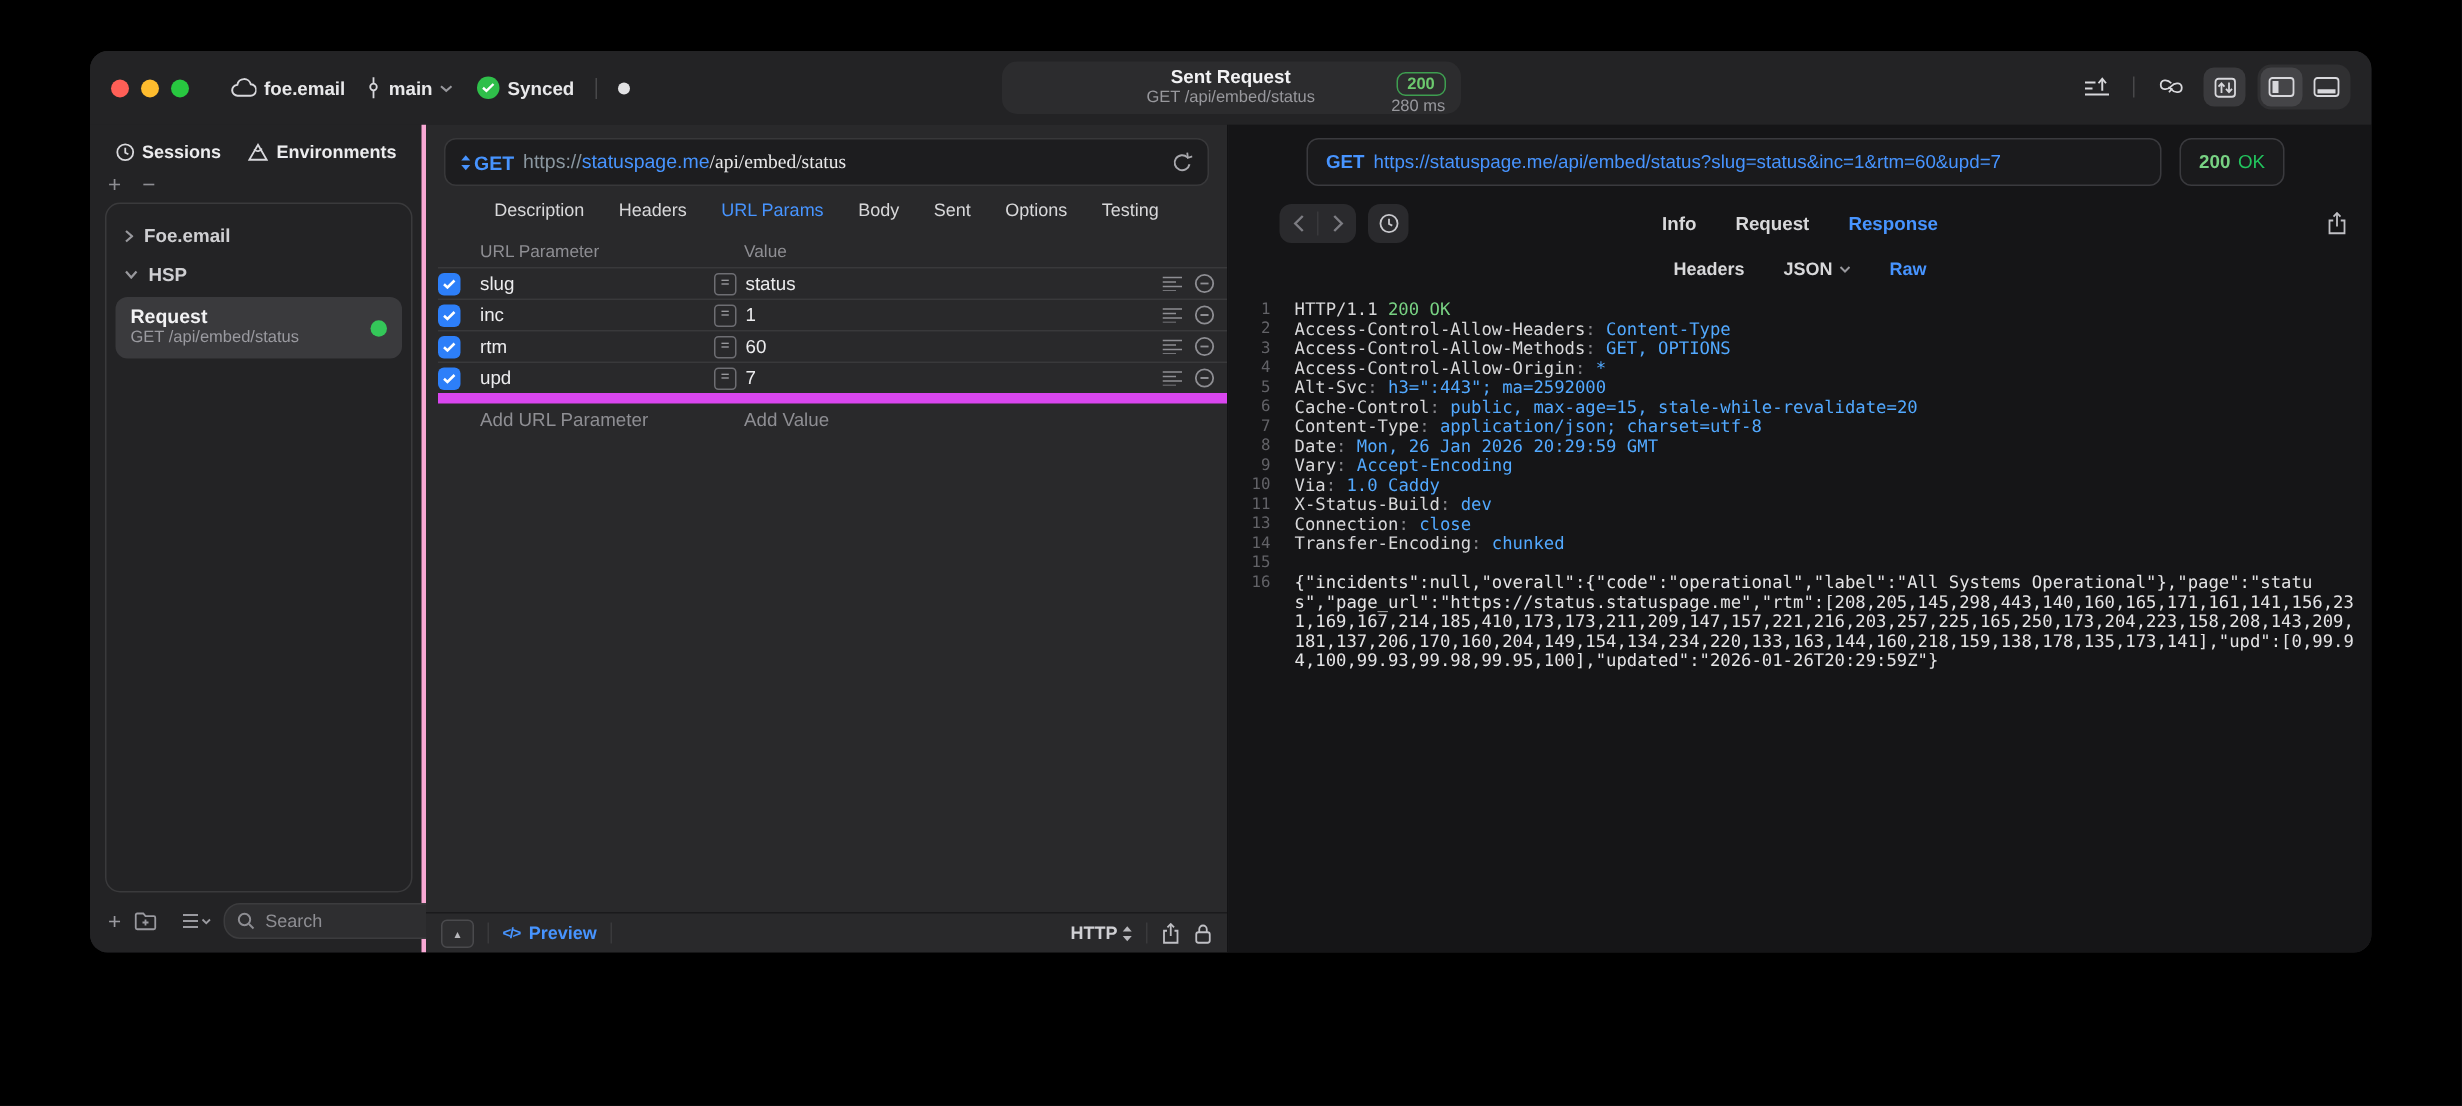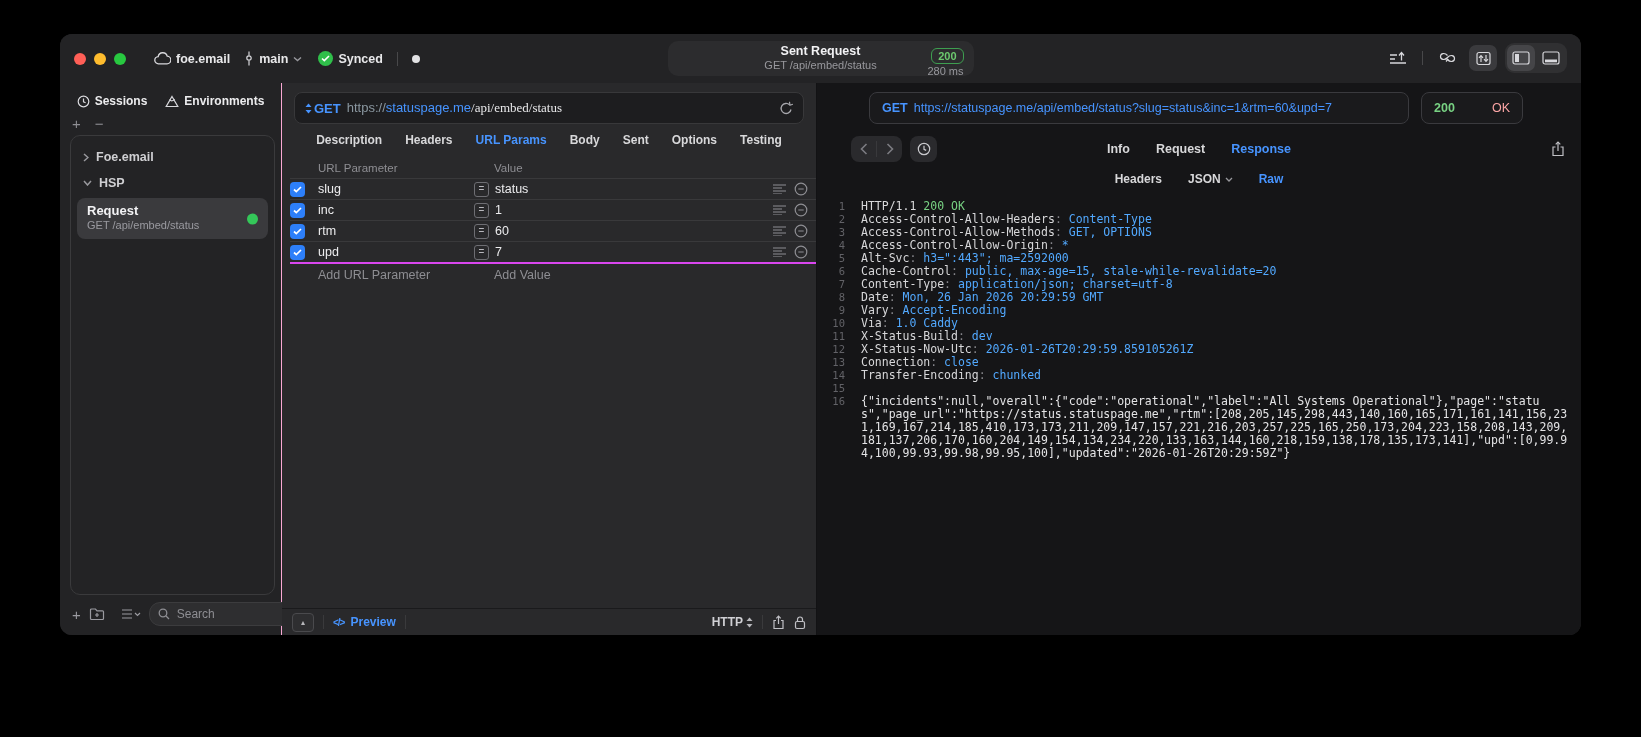--- a/index.html
+++ b/index.html
@@ -24,21 +24,21 @@
   .pill-code{display:inline-block;border:1px solid #3e9e50;color:#6cc96e;font-size:11px;font-weight:700;border-radius:6px;padding:0 6px;height:14px;line-height:14px;}
   .pill-ms{font-size:11px;color:#98989d;margin-top:1px;}
   .tb-right{position:absolute;right:14px;top:9px;display:flex;align-items:center;gap:8px;color:#d8d8dc;}
   .tbtn{display:flex;align-items:center;justify-content:center;width:28px;height:26px;border-radius:7px;}
   .tbtn.hl{background:#3a3a3d;}
   .tb-group{display:flex;align-items:center;background:#303032;border-radius:9px;padding:2px;gap:2px;}
   .tb-group .tbtn.hl{background:#454548;}
   
   .main{flex:1;display:flex;min-height:0;}
   
-  .sidebar{width:221px;flex:none;display:flex;flex-direction:column;background:#232325;border-right:1px solid #f9a8d4;}
+  .sidebar{width:221px;flex:none;display:flex;flex-direction:column;background:#232325;border-right:3px solid #f9a8d4;}
   .sb-tabs{display:flex;gap:18px;justify-content:center;align-items:center;height:28px;margin-top:4px;color:#ececee;font-size:12px;font-weight:700;}
   .sb-tab{display:flex;align-items:center;gap:5px;}
   .sb-tab svg{color:#d8d8dc;}
   .sb-addrow{display:flex;gap:14px;color:#8e8e93;font-size:15px;padding:2px 0 2px 12px;line-height:14px;}
   .sb-panel{flex:1;margin:2px 6px 0 10px;border:1px solid #3a3a3c;border-radius:10px;padding-top:8px;overflow:hidden;}
   .tree-row{display:flex;align-items:center;gap:7px;height:26px;padding:0 12px;color:#cfcfd2;font-size:12.5px;font-weight:600;}
   .tree-row svg{color:#98989d;}
   .req-item{margin:2px 6px;padding:5px 10px 6px;border-radius:8px;background:#3a3a3d;position:relative;}
   .req-title{font-size:13px;font-weight:700;color:#f2f2f4;line-height:1.25;}
   .req-sub{font-size:11px;color:#9a9aa0;line-height:1.25;}
@@ -49,55 +49,55 @@
   .search-pill input{flex:1;min-width:0;background:transparent;border:none;outline:none;color:#d6d6d8;font-size:12px;font-family:"Liberation Sans",sans-serif;}
   .search-pill input::placeholder{color:#8e8e93;}
   
   .reqpane{width:534px;flex:none;display:flex;flex-direction:column;background:#29292b;border-right:1px solid #121214;}
   .urlrow{padding:9px 12px 0;}
   .urlfield{display:flex;align-items:center;gap:6px;height:30px;border-radius:8px;background:#1d1d1f;border:1px solid #38383a;padding:0 10px;font-size:13px;}
   .method{color:#4794ff;font-weight:700;display:flex;align-items:center;gap:2px;}
   .u-scheme{color:#8a97a0;} .u-host{color:#4794ff;} .u-path{color:#e8e8ea;font-family:Liberation Serif, serif;}
   .urlfield .grow{flex:1;}
   .refresh{color:#a8a8ad;display:flex;}
-  .tabs{display:flex;justify-content:center;gap:23px;align-items:center;height:32px;font-size:12px;font-weight:700;color:#d8d8da;}
+  .tabs{display:flex;justify-content:center;gap:23px;align-items:center;height:32px;font-size:12px;font-weight:400;color:#d8d8da;}
   .tab.active{color:#4794ff;}
   
   .ptable{margin-top:2px;font-size:12.5px;}
   .phead{display:flex;align-items:center;height:20px;color:#8e8e93;font-size:11.5px;}
   .phead .c-name{margin-left:36px;width:156px;}
   .phead .c-val{flex:1;padding-left:20px;}
   .prow{display:flex;align-items:center;height:20px;border-top:1px solid #39393b;margin-left:8px;padding-right:8px;}
   .prow:last-child{border-bottom:1px solid #39393b;}
   .prow .chk{flex:none;width:15px;height:15px;border-radius:4px;background:#2d7ff9;display:flex;align-items:center;justify-content:center;margin-right:13px;}
   .prow .pname{width:156px;color:#ececee;}
   .prow .pval{flex:1;display:flex;align-items:center;gap:6px;color:#ececee;}
   .eqbox{flex:none;width:13px;height:13px;border:1px solid #6e6e73;border-radius:3px;color:#b8b8bd;font-size:10px;line-height:12px;text-align:center;}
   .rowicons{display:flex;align-items:center;gap:8px;color:#8e8e93;}
-  .addrow{display:flex;align-items:center;height:22px;margin-left:8px;color:#8e8e93;border-top:2px solid #d946ef;}
+  .addrow{display:flex;align-items:center;height:22px;margin-left:8px;color:#8e8e93;border-top:7px solid #d946ef;}
   .addrow .a-name{margin-left:28px;width:156px;}
   .addrow .a-val{flex:1;padding-left:20px;}
   .req-grow{flex:1;}
   .reqfooter{flex:none;height:26px;border-top:1px solid #1a1a1c;display:flex;align-items:center;padding:0 10px;gap:9px;font-size:12px;}
   .fbtn{display:flex;align-items:center;justify-content:center;width:20px;height:17px;border:1px solid #4a4a4d;border-radius:4px;color:#b8b8bc;font-size:8px;background:#2e2e30;}
   .fdiv{width:1px;height:14px;background:#3a3a3c;}
   .preview{display:flex;align-items:center;gap:6px;color:#4794ff;font-weight:600;}
   .preview .codeglyph{font-size:10px;font-weight:700;letter-spacing:-1px;}
   .foot-grow{flex:1;}
   .proto{display:flex;align-items:center;gap:3px;color:#d0d0d4;font-weight:600;}
   .footicon{color:#c0c0c5;display:flex;}
   
   .respane{flex:1;min-width:0;display:flex;flex-direction:column;background:#151517;}
   .resp-urlrow{flex:none;display:flex;align-items:center;gap:12px;padding:9px 58px 0 52px;}
   .resp-pill{flex:1;min-width:0;height:30px;border:1px solid #3a3a3e;background:#1a1a1c;border-radius:8px;display:flex;align-items:center;padding:0 12px;gap:6px;font-size:12.5px;white-space:nowrap;overflow:hidden;}
   .resp-pill .m{color:#4794ff;font-weight:700;}
   .resp-pill .u{color:#4794ff;}
   .resp-status{flex:none;height:30px;border:1px solid #3a3a3e;background:#1a1a1c;border-radius:8px;display:flex;align-items:center;gap:5px;padding:0 12px;font-size:12.5px;}
   .resp-status .sc{color:#78d283;font-weight:700;}
-  .resp-status .st{color:#fca5a5;margin-left:32px;}
+  .resp-status .st{color:#22c55e;}
   .resp-nav{flex:none;position:relative;display:flex;align-items:center;height:30px;margin-top:10px;padding:0 16px 0 34px;gap:8px;}
   .navgroup{display:flex;background:#2a2a2d;border-radius:8px;overflow:hidden;}
   .navbtn{width:25px;height:26px;display:flex;align-items:center;justify-content:center;color:#7c7c82;}
   .navgroup .sep{width:1px;background:#39393c;margin:5px 0;}
   .clockbtn{width:27px;height:26px;background:#2a2a2d;border-radius:8px;display:flex;align-items:center;justify-content:center;color:#c8c8cc;}
   .resp-tabs{position:absolute;left:50%;transform:translateX(-50%);display:flex;gap:26px;font-size:12.5px;font-weight:600;color:#d8d8da;}
   .resp-share{margin-left:auto;color:#c0c0c5;display:flex;}
   .resp-subtabs{flex:none;display:flex;justify-content:center;align-items:center;gap:26px;height:30px;font-size:12px;font-weight:600;color:#d8d8da;}
   .subtab{display:flex;align-items:center;gap:4px;}
   .subtab svg{color:#98989d;}
@@ -604,24 +604,20 @@
           </div>
         <div class="cline">
             <span class="ln">10</span>
             <span class="ct"><span class="hk">Via</span><span class="hs">: </span><span class="hv">1.0 Caddy</span></span>
           </div>
         <div class="cline">
             <span class="ln">11</span>
             <span class="ct"><span class="hk">X-Status-Build</span><span class="hs">: </span><span class="hv">dev</span></span>
           </div>
         <div class="cline">
-            <span class="ln">12</span>
-            <span class="ct"><span class="hk">X-Status-Now-Utc</span><span class="hs">: </span><span class="hv">2026-01-26T20:29:59.859105261Z</span></span>
-          </div>
-        <div class="cline">
             <span class="ln">13</span>
             <span class="ct"><span class="hk">Connection</span><span class="hs">: </span><span class="hv">close</span></span>
           </div>
         <div class="cline">
             <span class="ln">14</span>
             <span class="ct"><span class="hk">Transfer-Encoding</span><span class="hs">: </span><span class="hv">chunked</span></span>
           </div>
 
         <div class="cline blank">
             <span class="ln">15</span>

